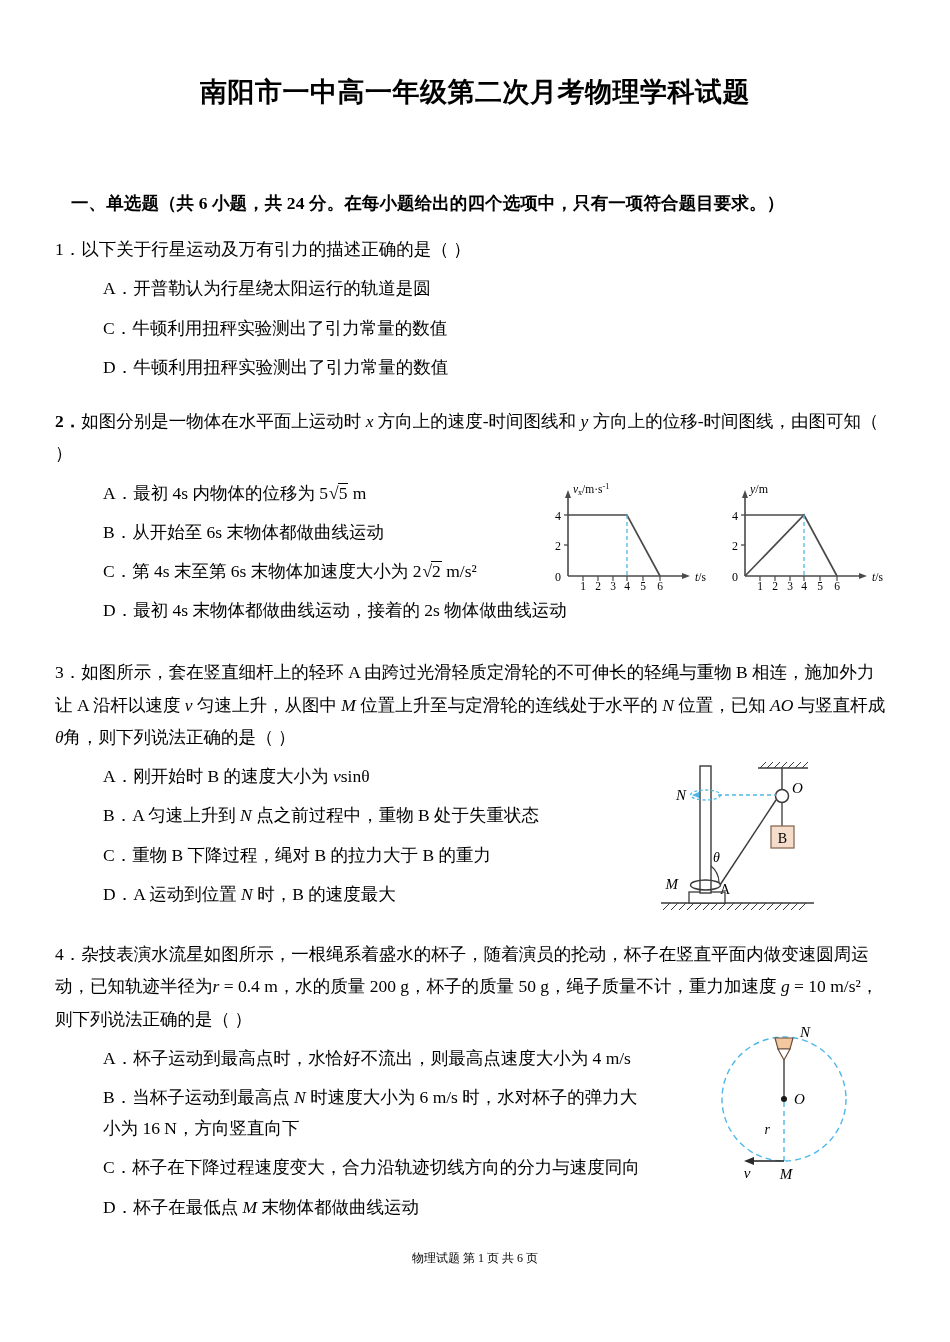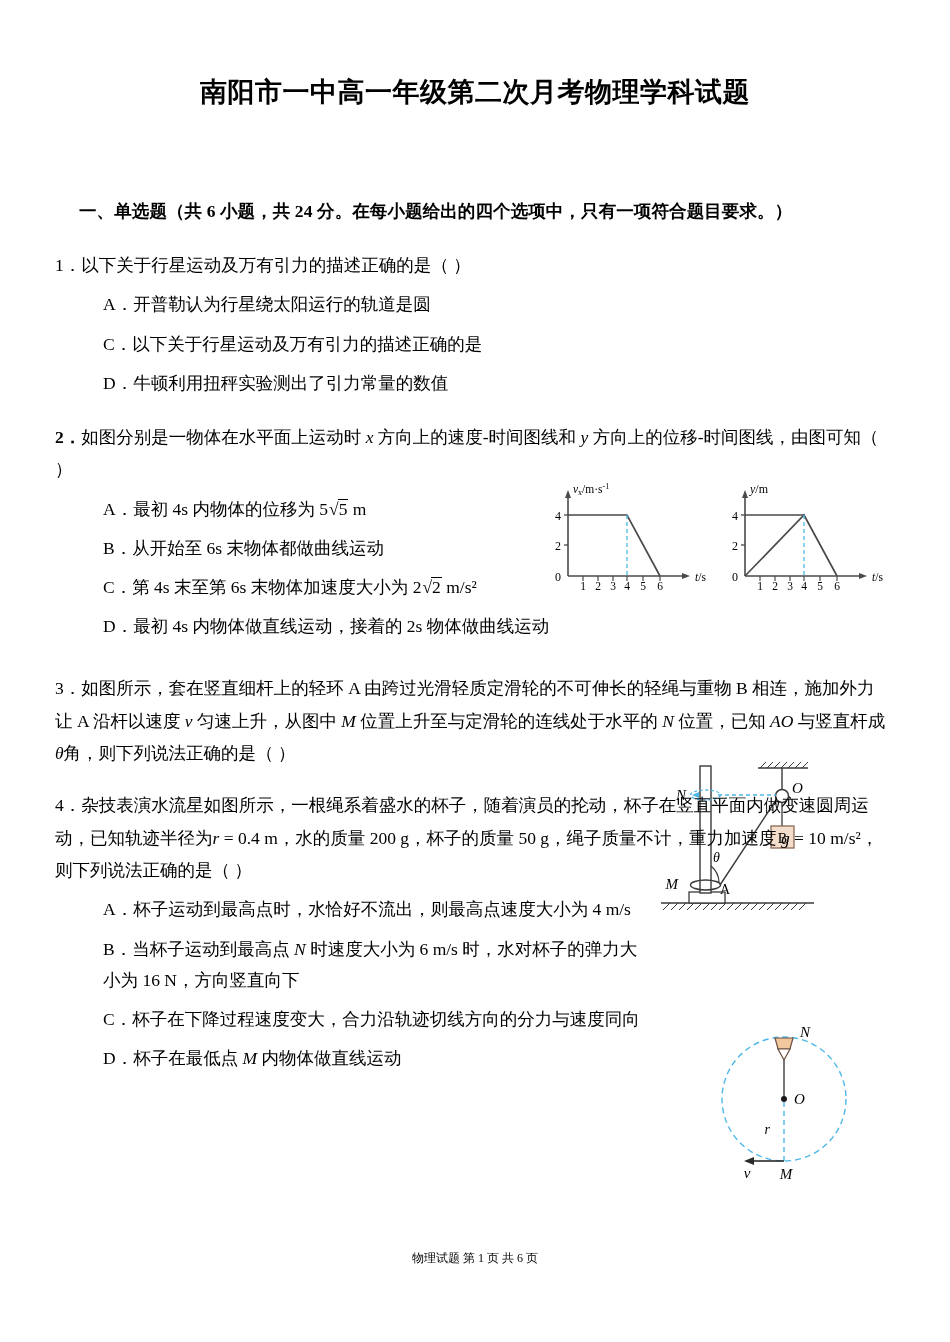--- a/index.html
+++ b/index.html
@@ -27,21 +27,21 @@
     font-size: 27px;
     font-weight: bold;
     letter-spacing: 0.5px;
     margin: 0;
     padding-top: 74px;
     font-family: "Liberation Serif", "DejaVu Serif", serif;
   }
   .section-head {
     font-size: 17.5px;
     font-weight: bold;
-    margin: 16px;
+    margin: 8px;
     padding-left: 63px;
     padding-right: 58px;
     padding-top: 72px;
     line-height: 1.5;
     letter-spacing: 0.1px;
   }
   .q {
     position: relative;
     padding-left: 55px;
     padding-right: 58px;
@@ -112,32 +112,32 @@
 <div class="page">
 
   <h1 class="title">南阳市一中高一年级第二次月考物理学科试题</h1>
 
   <p class="section-head">一、单选题（共 6 小题，共 24 分。在每小题给出的四个选项中，只有一项符合题目要求。）</p>
 
   <div class="q">
     <p class="q-stem"><span class="q-num">1．</span><span>以下关于行星运动及万有引力的描述正确的是（      ）</span></p>
     <div class="opts">
       <p class="opt">A．开普勒认为行星绕太阳运行的轨道是圆</p>
-      <p class="opt">C．以下关于行星运动及万有引力的描述正确的是</p>
+      <p class="opt">C．牛顿利用扭秤实验测出了引力常量的数值</p>
       <p class="opt">D．牛顿利用扭秤实验测出了引力常量的数值</p>
     </div>
   </div>
 
   <div class="q" style="padding-top:4px;">
     <p class="q-stem" style="line-height:1.85;"><span class="q-num bold">2．</span><span>如图分别是一物体在水平面上运动时 </span><i>x</i><span> 方向上的速度-时间图线和 </span><i>y</i><span> 方向上的位移-时间图线，由图可知（      ）</span></p>
     <div class="opts">
       <p class="opt"><span>A．最初 4s 内物体的位移为 5</span><span class="sqrt"><span class="radic">√</span><span class="rad-body">5</span></span><span> m</span></p>
       <p class="opt">B．从开始至 6s 末物体都做曲线运动</p>
       <p class="opt"><span>C．第 4s 末至第 6s 末物体加速度大小为 2</span><span class="sqrt"><span class="radic">√</span><span class="rad-body">2</span></span><span> m/s²</span></p>
-      <p class="opt">D．最初 4s 内物体做直线运动，接着的 2s 物体做曲线运动</p>
+      <p class="opt">D．最初 4s 末物体都做曲线运动，接着的 2s 物体做曲线运动</p>
     </div>
   </div>
 
   <div class="figure" style="left:535px; top:478px; width:360px; height:112px;">
     <svg width="360" height="112" viewBox="0 0 360 112">
 
       <g>
 
         <line x1="33" y1="98" x2="33" y2="18" stroke="#4a4a4a" stroke-width="1.6"></line>
         <polygon points="33,12 30,20 36,20" fill="#4a4a4a"></polygon>
@@ -200,20 +200,26 @@
         <text x="108" y="112" font-size="11.5" text-anchor="middle">5</text>
         <text x="125" y="112" font-size="11.5" text-anchor="middle">6</text>
         <text x="38" y="15" font-size="12"><tspan font-style="italic">y</tspan>/m</text>
         <text x="160" y="103" font-size="11.5"><tspan font-style="italic">t</tspan>/s</text>
       </g>
     </svg>
   </div>
 
   <div class="q" style="padding-top:12px;">
     <p class="q-stem" style="line-height:1.85;"><span class="q-num">3．</span><span>如图所示，套在竖直细杆上的轻环 A 由跨过光滑轻质定滑轮的不可伸长的轻绳与重物 B 相连，施加外力让 A 沿杆以速度 </span><i>v</i><span> 匀速上升，从图中 </span><i>M</i><span> 位置上升至与定滑轮的连线处于水平的 </span><i>N</i><span> 位置，已知 </span><i>AO</i><span> 与竖直杆成</span><i>θ</i><span>角，则下列说法正确的是（      ）</span></p>
+    <div class="opts">
+      <p class="opt"><span>A．刚开始时 B 的速度大小为 </span><i>v</i><span>sinθ</span></p>
+      <p class="opt"><span>B．A 匀速上升到 </span><i>N</i><span> 点之前过程中，重物 B 处于失重状态</span></p>
+      <p class="opt">C．重物 B 下降过程，绳对 B 的拉力大于 B 的重力</p>
+      <p class="opt"><span>D．A 运动到位置 </span><i>N</i><span> 时，B 的速度最大</span></p>
+    </div>
   </div>
 
   <div class="figure" style="left:586px; top:758px; width:300px; height:160px;">
     <svg width="300" height="160" viewBox="0 0 300 160">
 
       <g>
         <line x1="75" y1="145" x2="228" y2="145" stroke="#3a3a3a" stroke-width="1.5"></line>
         <g stroke="#3a3a3a" stroke-width="1">
           <line x1="77" y1="152" x2="84" y2="145"></line>
             <line x1="85" y1="152" x2="92" y2="145"></line>
@@ -278,21 +284,21 @@
       <text x="100" y="42" font-size="15" font-style="italic" text-anchor="end">N</text>
     </svg>
   </div>
 
   <div class="q" style="padding-top:10px;">
     <p class="q-stem" style="line-height:1.85;"><span class="q-num">4．</span><span>杂技表演水流星如图所示，一根绳系着盛水的杯子，随着演员的抡动，杯子在竖直平面内做变速圆周运动，已知轨迹半径为</span><i>r</i><span> = 0.4 m，水的质量 200 g，杯子的质量 50 g，绳子质量不计，重力加速度 </span><i>g</i><span> = 10 m/s²，则下列说法正确的是（      ）</span></p>
     <div class="opts">
       <p class="opt">A．杯子运动到最高点时，水恰好不流出，则最高点速度大小为 4 m/s</p>
       <p class="opt wrap" style="padding-right:245px;"><span>B．当杯子运动到最高点 </span><i>N</i><span> 时速度大小为 6 m/s 时，水对杯子的弹力大小为 16 N，方向竖直向下</span></p>
       <p class="opt">C．杯子在下降过程速度变大，合力沿轨迹切线方向的分力与速度同向</p>
-      <p class="opt"><span>D．杯子在最低点 </span><i>M</i><span> 内物体做直线运动</span></p>
+      <p class="opt"><span>D．杯子在最低点 </span><i>M</i><span> 末物体都做曲线运动</span></p>
     </div>
   </div>
 
   <div class="figure" style="left:718px; top:1022px; width:185px; height:185px;">
     <svg width="185" height="185" viewBox="0 0 185 185">
 
       <circle cx="66" cy="77" r="62" fill="none" stroke="#4db8e8" stroke-width="1.4" stroke-dasharray="6,4"></circle>
 
       <line x1="66" y1="77" x2="66" y2="38" stroke="#4a4a4a" stroke-width="1.5"></line>
 

